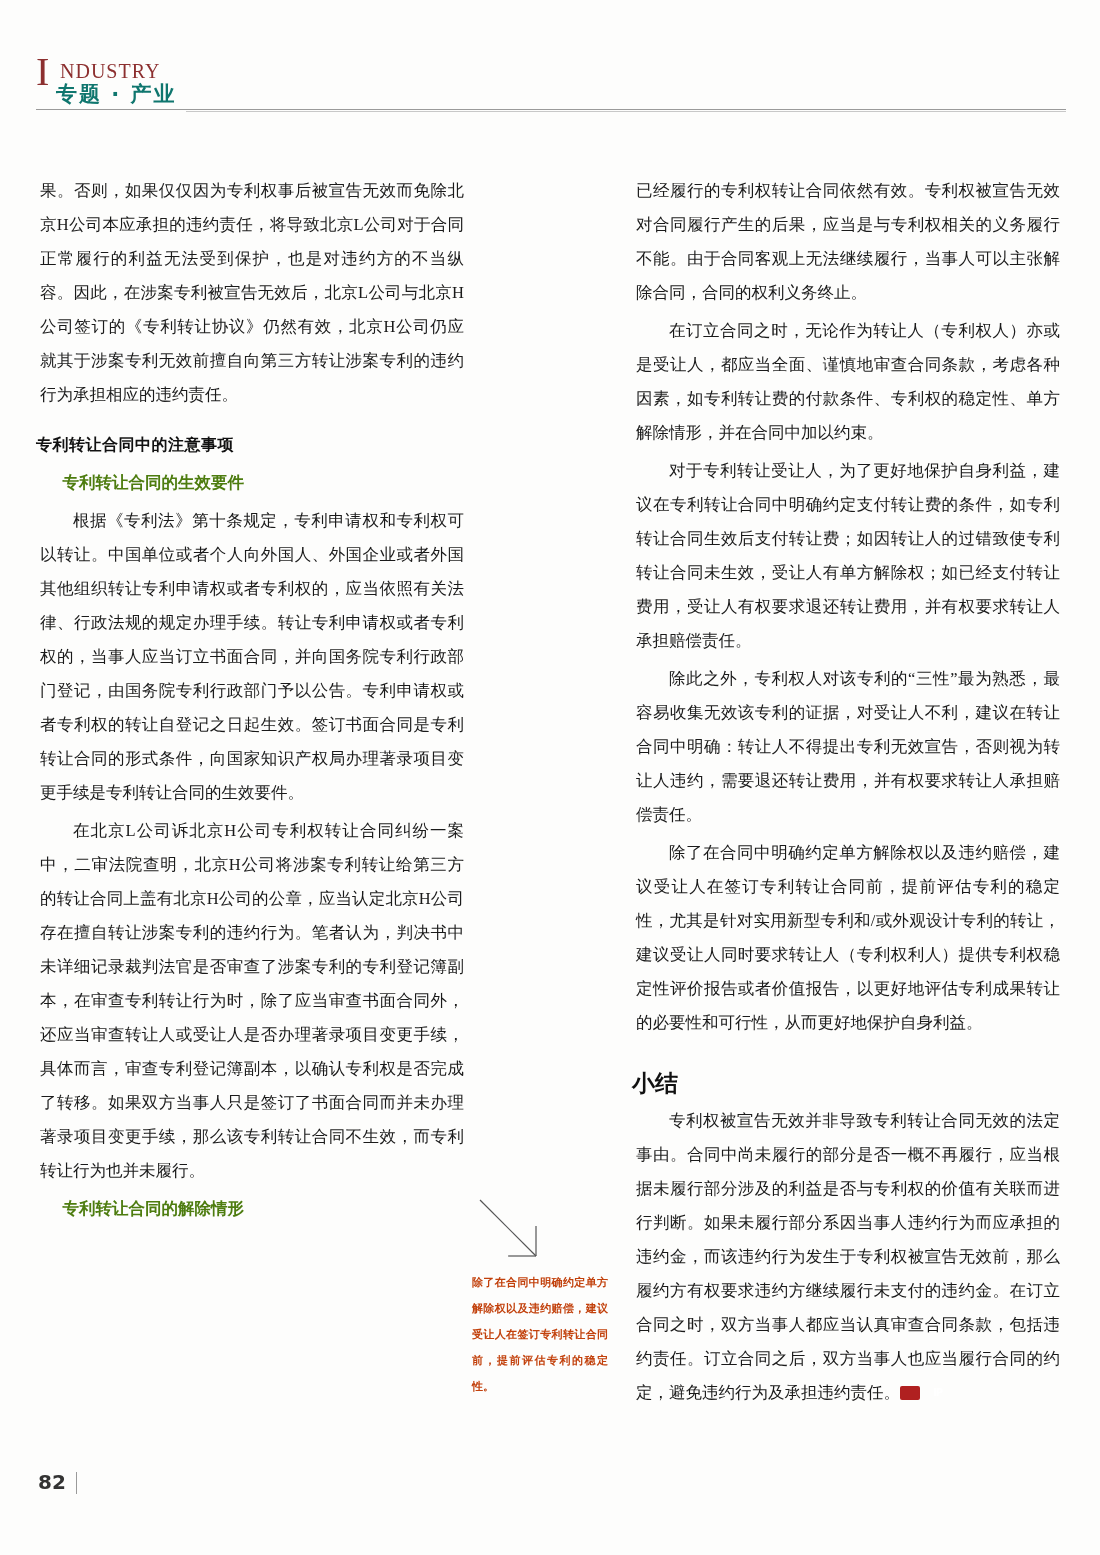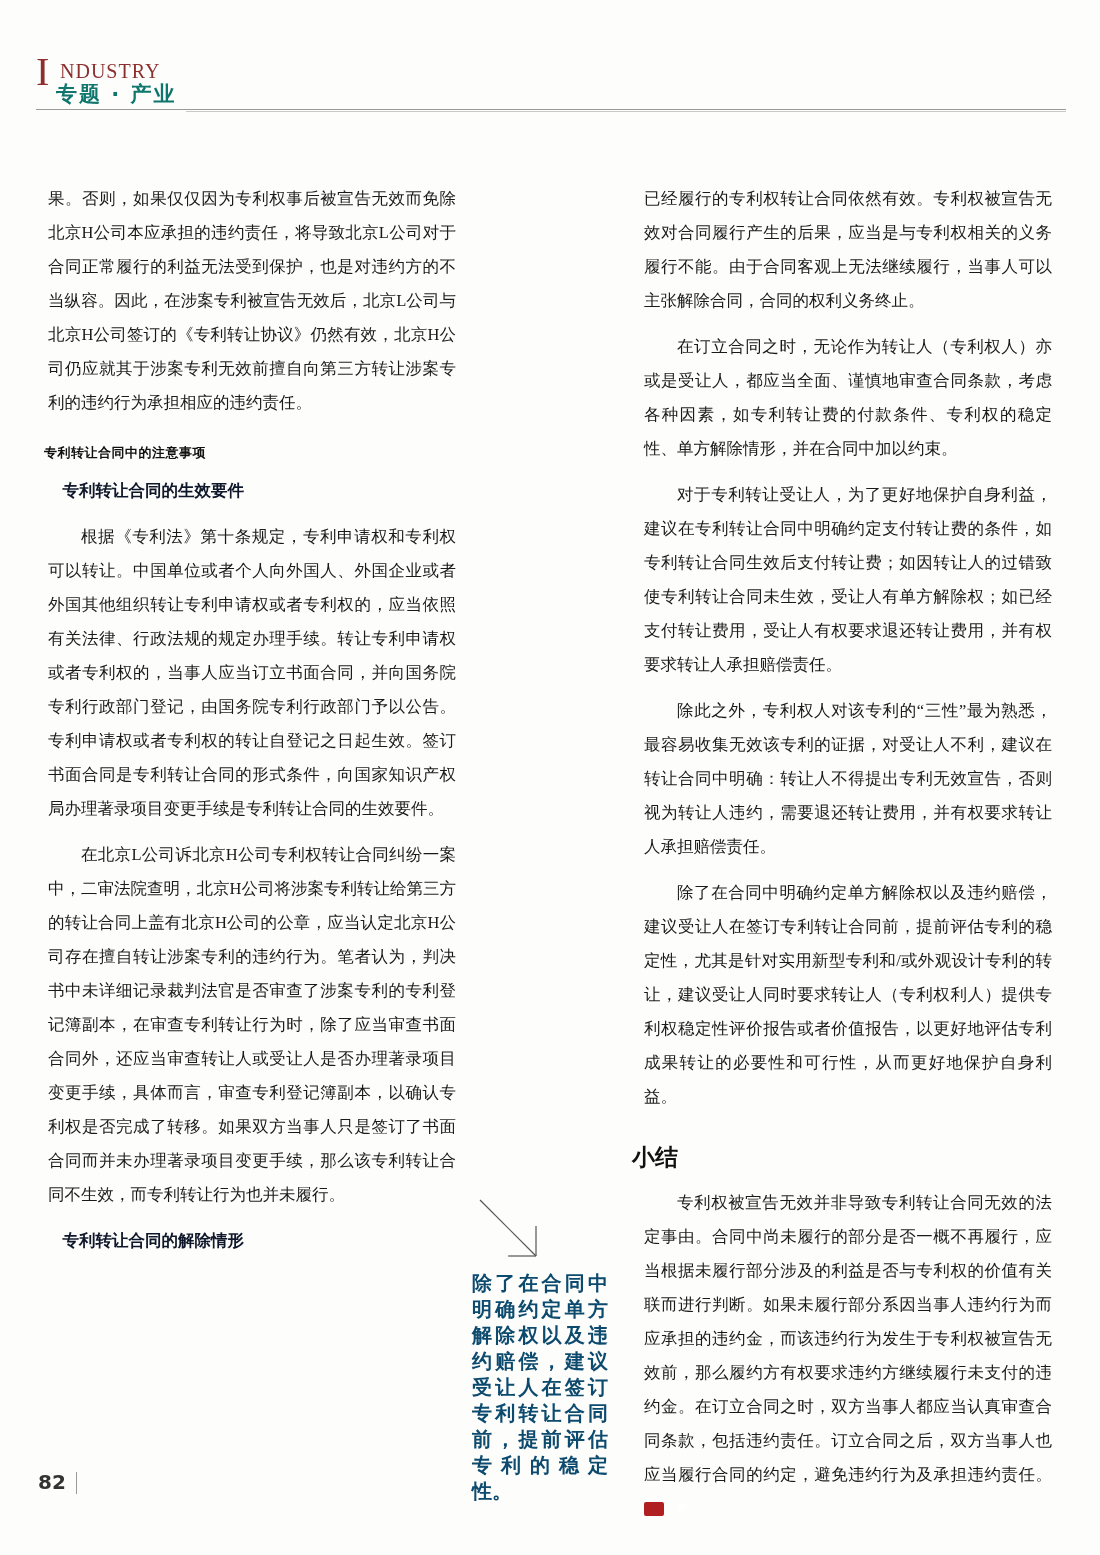--- a/index.html
+++ b/index.html
@@ -77,60 +77,60 @@
     width: 432px;
     font-size: 16.5px;
     line-height: 34px;
     text-align: justify;
     text-justify: inter-ideograph;
   }
   .col-left { left: 36px; }
   .col-right { left: 632px; }
 
   p {
-    margin: 12px;
+    margin: 4px;
   }
   p.indent {
     text-indent: 2em;
   }
   h2.section {
     font-family: "DejaVu Sans", sans-serif;
-    font-size: 13px;
-    font-weight: bold;
-    margin: 16px 0 4px 8px;
+    font-size: 16px;
+    font-weight: bold;
+    margin: 16px 0 4px 0;
     letter-spacing: 0.5px;
     color: #111;
   }
   h3.sub {
     font-family: "DejaVu Sans", sans-serif;
     font-size: 16.5px;
     font-weight: bold;
     margin: 4px 0 0 0;
     text-indent: 1.6em;
-    color: #0f172a;
+    color: #4d7c0f;
   }
   h2.summary {
     font-family: "DejaVu Sans", sans-serif;
     font-size: 23px;
     font-weight: bold;
     margin: 26px 0 2px 0;
     color: #111;
   }
 
   
   .pullquote {
     position: absolute;
     left: 472px;
     top: 1270px;
     width: 136px;
     font-family: "DejaVu Sans", sans-serif;
-    font-size: 20px;
+    font-size: 11px;
     font-weight: bold;
     line-height: 26px;
-    color: #0c4a6e;
+    color: #c2410c;
     text-align: justify;
     text-justify: inter-ideograph;
   }
   .pq-mark {
     position: absolute;
     left: 478px;
     top: 1198px;
     width: 64px;
     height: 64px;
   }

